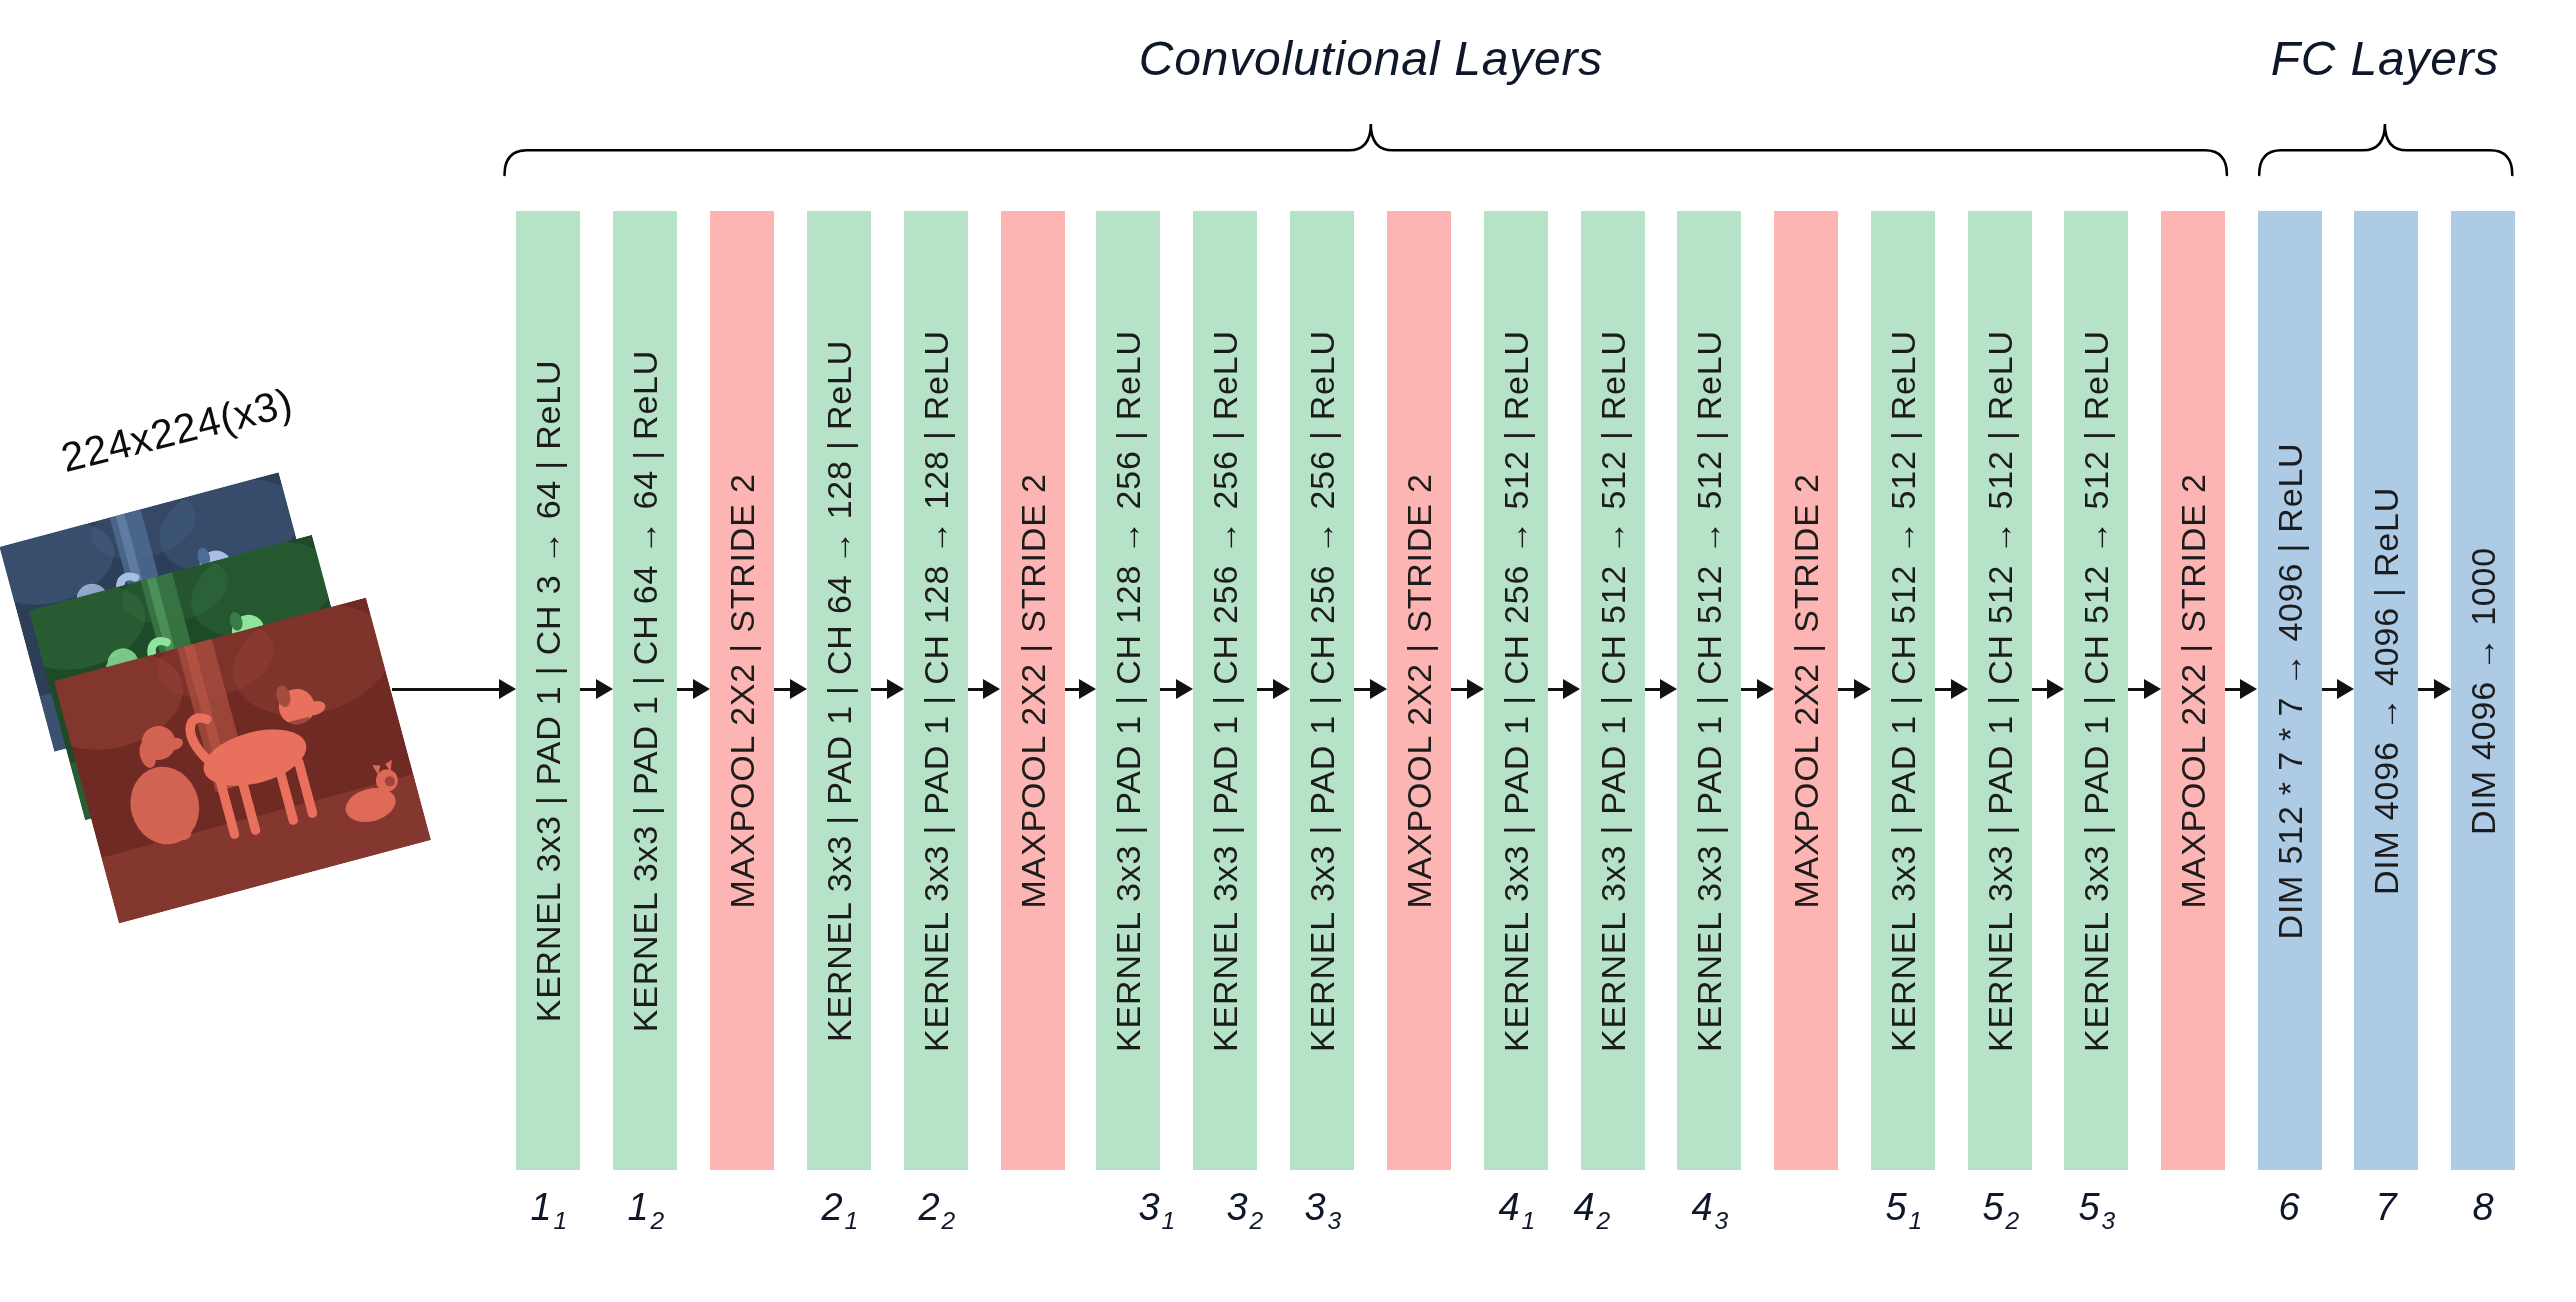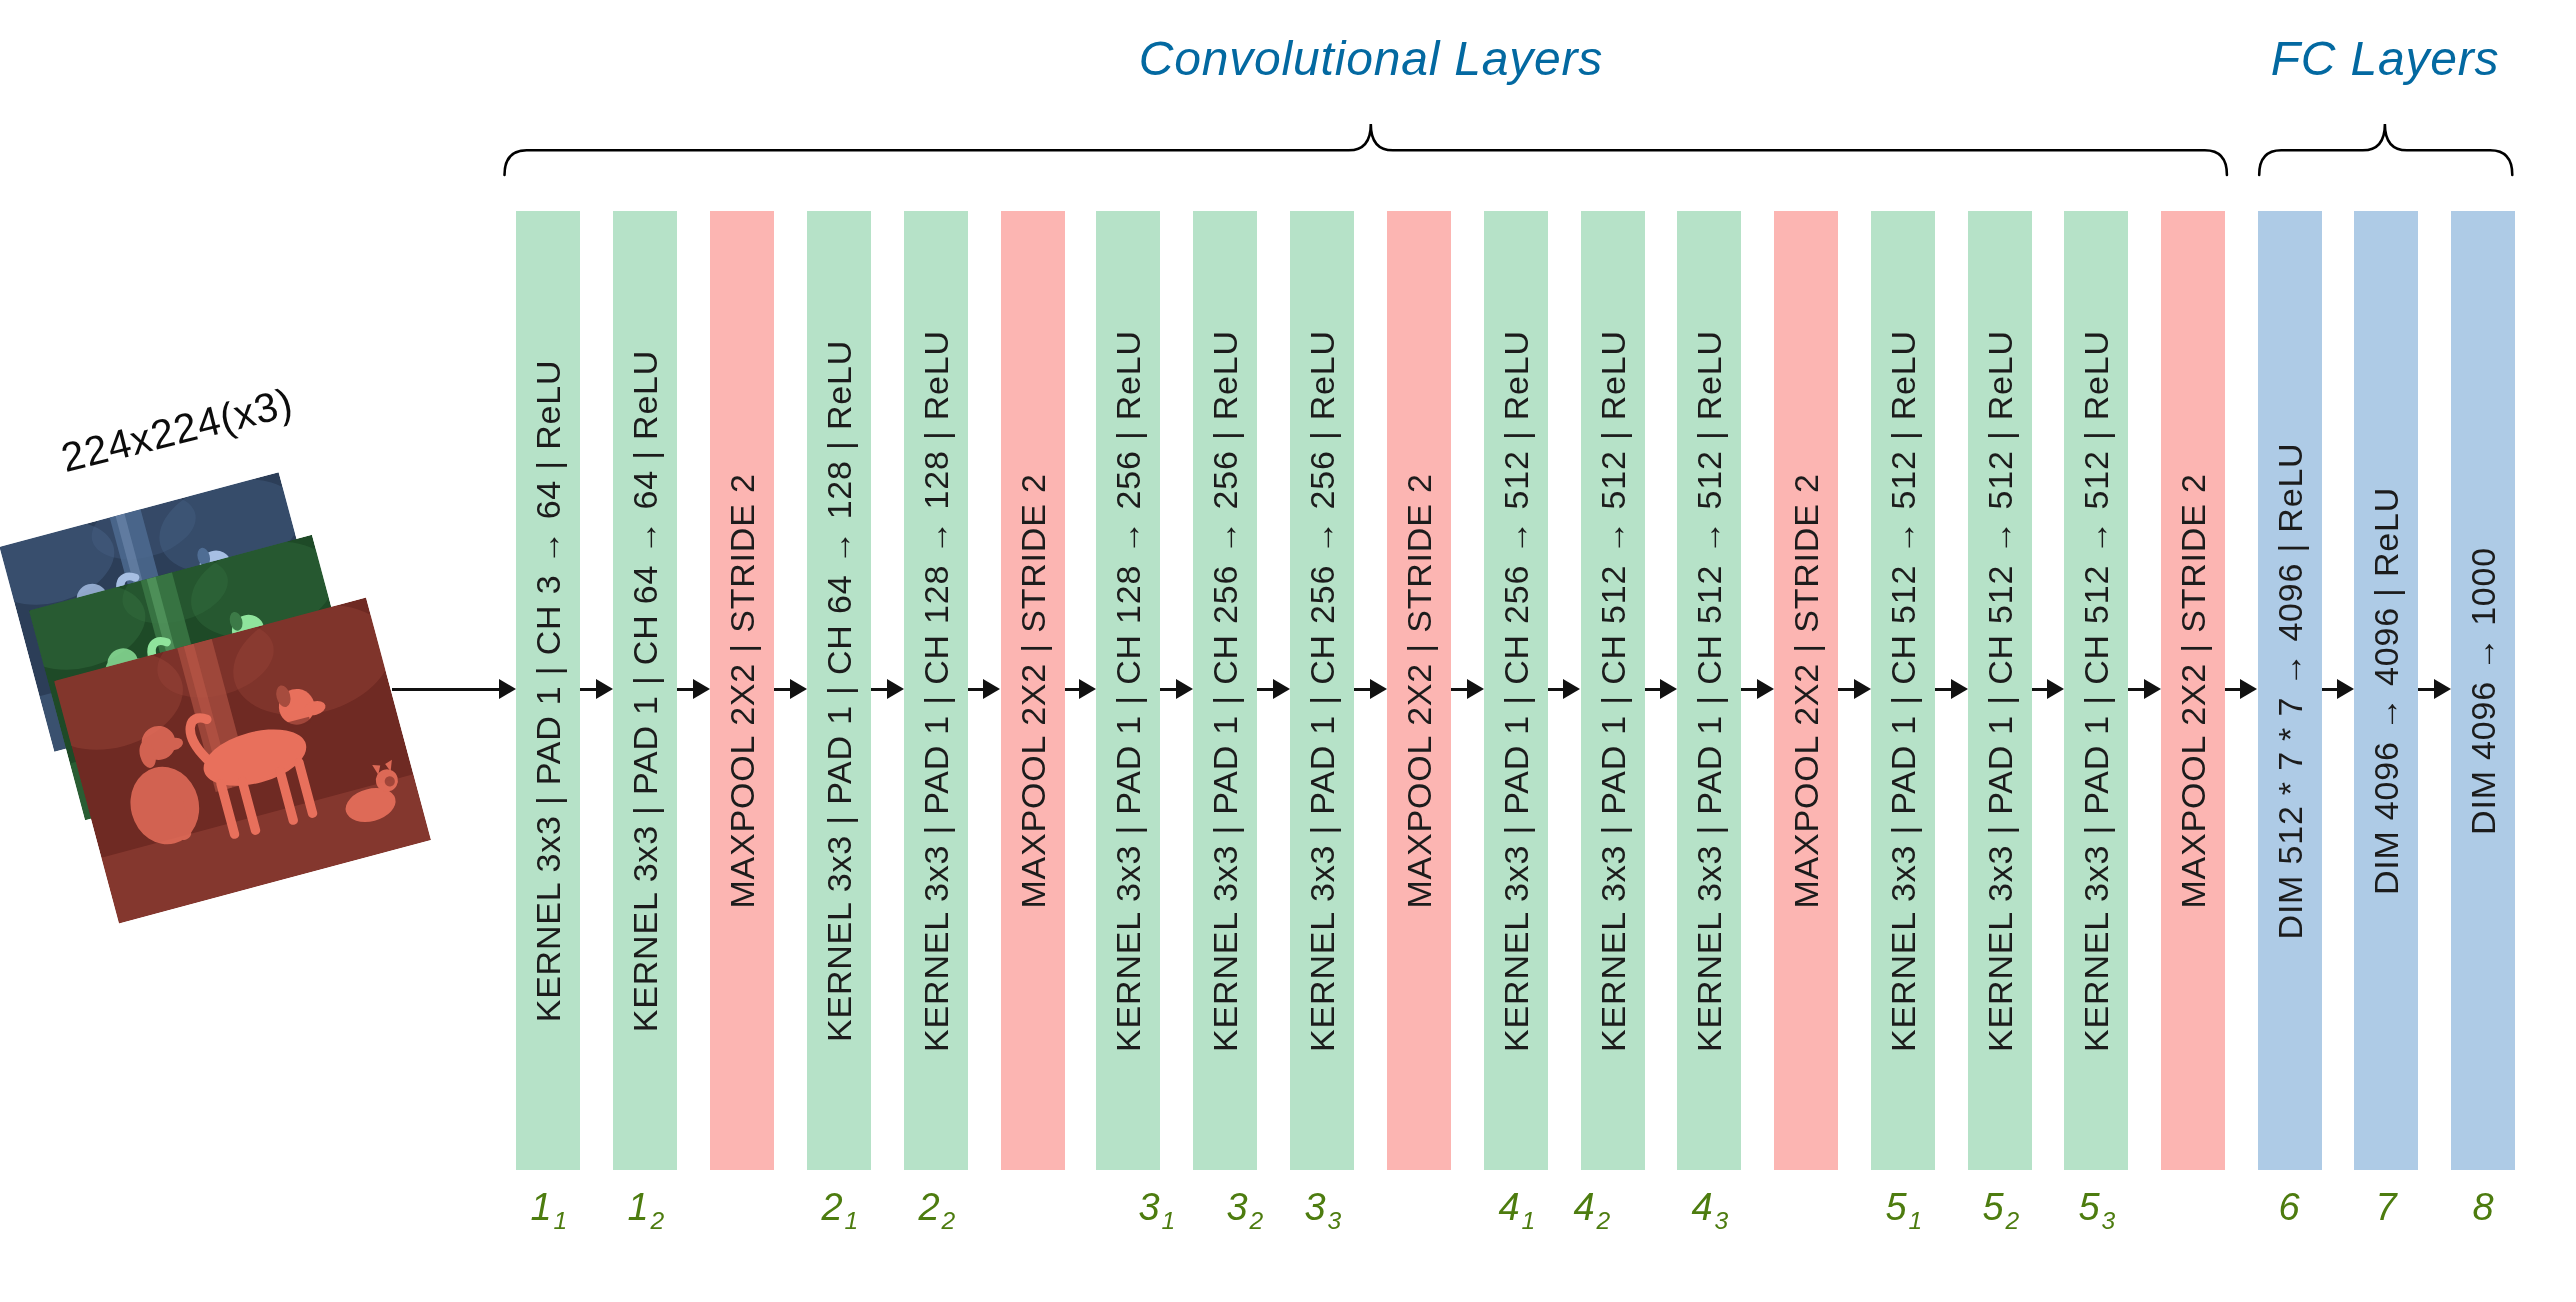--- a/index.html
+++ b/index.html
@@ -2,21 +2,21 @@
 <html style="font-size:13.6px"><head>
 <meta charset="utf-8">
 <style>
   html, body { margin:0; padding:0; background:#ffffff; }
   #canvas {
     position:relative; width:2576px; height:1302px; overflow:hidden;
     font-family:"Liberation Sans", sans-serif; color:#161616; background:#ffffff;
   }
   .section-title {
     position:absolute; top:31px; transform:translateX(-50%);
-    font-style:italic; font-size:48px; letter-spacing:0.8px; white-space:nowrap; color:#0369a1;
+    font-style:italic; font-size:48px; letter-spacing:0.8px; white-space:nowrap; color:#0f172a;
   }
   #braces { position:absolute; left:0; top:0; pointer-events:none; }
   #braces path { stroke:#000; stroke-width:3; fill:none; stroke-linecap:round; }
 
   
   .bar { position:absolute; top:211px; width:64px; height:959px; }
   .bar.conv { background:var(--conv); }
   .bar.pool { background:var(--pool); }
   .bar.fc   { background:var(--fc); }
   .bar .rot-label {
@@ -27,21 +27,21 @@
 
   
   .arrow { position:absolute; height:20.4px; }
   .arrow .shaft { position:absolute; left:0; right:12.7px; top:9px; height:2.5px; background:#111; }
   .arrow .head  { position:absolute; right:0; top:0; width:0; height:0;
                   border-left:17px solid #111; border-top:10.2px solid transparent; border-bottom:10.2px solid transparent; }
 
   
   .idx {
     position:absolute; top:1186px; transform:translateX(-50%);
-    font-style:italic; font-size:38px; color:#4d7c0f; white-space:nowrap;
+    font-style:italic; font-size:38px; color:#0f172a; white-space:nowrap;
   }
   .idx .sub { font-size:24.6px; position:relative; top:9.3px; left:1.7px; }
 
   
   #input-stack { position:absolute; left:10.2px; top:465px; width:433px; height:518px; }
   .photo { position:absolute; transform:rotate(-15deg); }
   .photo svg { display:block; width:100%; height:100%; }
   #input-label {
     position:absolute; left:68px; top:435px; transform:rotate(-14deg); transform-origin:left bottom;
     font-size:41px; letter-spacing:0.8px; color:#0c0c0c; white-space:nowrap;

